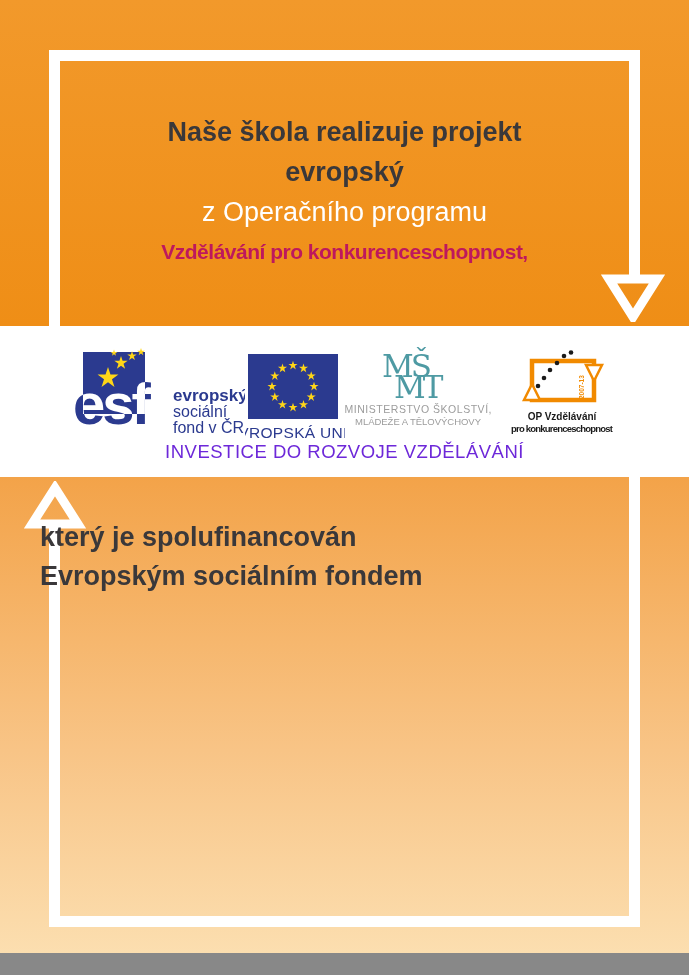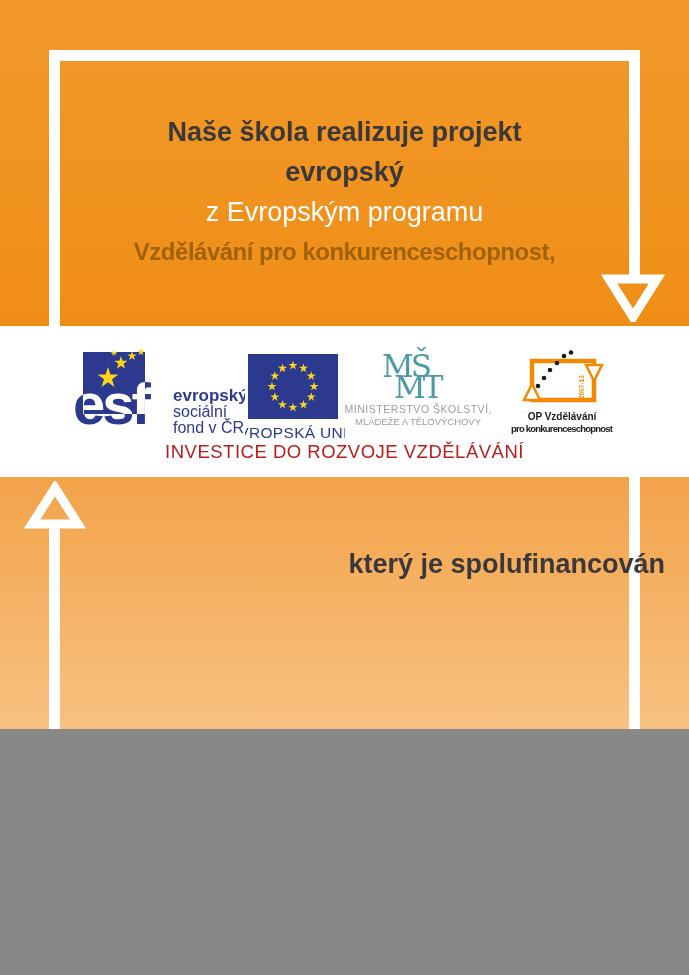--- a/index.html
+++ b/index.html
@@ -1,17 +1,17 @@
 <!DOCTYPE html>
 <html><head>
 <meta charset="utf-8">
 <style>
   html,body{margin:0;padding:0;}
   body{font-family:"Liberation Sans",sans-serif;background:#888;}
-  .poster{position:relative;width:689px;height:729px;overflow:hidden;background:#fff;}
+  .poster{position:relative;width:689px;height:953px;overflow:hidden;background:#fff;}
 
   
   .top-section{position:absolute;left:0;top:0;width:689px;height:326px;
     background:linear-gradient(180deg,#f2992b 0%,#ef8e16 100%);}
   .logo-band{position:absolute;left:0;top:326px;width:689px;height:151px;background:#ffffff;}
   .bottom-section{position:absolute;left:0;top:477px;width:689px;height:498px;
     background:linear-gradient(180deg,#f3a349 0%,#f8c486 55%,#fce1b4 100%);}
 
   
   .fr{position:absolute;background:#ffffff;}
@@ -22,33 +22,33 @@
   .fr-left-bottom{left:49px;top:520px;width:11px;height:407px;}
   .fr-bottom{left:49px;top:916px;width:591px;height:11px;}
 
   .arrow-down{position:absolute;left:601px;top:272px;}
   .arrow-up{position:absolute;left:24px;top:481px;}
 
   
   .headline{position:absolute;left:60px;right:60px;top:112px;text-align:center;}
   .headline .l{line-height:40px;font-size:27px;font-weight:bold;color:#3a383a;letter-spacing:0;}
   .headline .l3{font-weight:normal;color:#ffffff;}
-  .headline .l4{font-size:24px;color:#a16207;letter-spacing:-0.5px;}
+  .headline .l4{font-size:21px;color:#be185d;letter-spacing:-0.5px;}
 
   
   .logo-svg{position:absolute;}
   .esf-svg{left:70px;top:348px;}
   .eu-svg{left:245px;top:350px;}
   .msmt-svg{left:336px;top:345px;}
   .opvk-svg{left:506px;top:348px;}
   .band-caption{position:absolute;left:0;right:0;top:441px;text-align:center;
-    font-size:18.5px;color:#b91c1c;letter-spacing:0.5px;}
+    font-size:18.5px;color:#6d28d9;letter-spacing:0.5px;}
 
   
-  .footer{position:absolute;left:40px;right:24px;top:518px;text-align:right;margin-top:27px;}
+  .footer{position:absolute;left:40px;right:52px;top:518px;text-align:left;}
   .footer .l{line-height:39px;font-size:27px;font-weight:bold;color:#3a383a;}
 </style>
 </head>
 <body>
 
 <div class="poster">
 
   <div class="top-section"></div>
   <div class="logo-band"></div>
   <div class="bottom-section"></div>
@@ -64,21 +64,21 @@
     <polygon points="8,7 56,7 32,45" fill="none" stroke="#ffffff" stroke-width="9" stroke-miterlimit="10"></polygon>
   </svg>
 
   <svg class="arrow-up" width="62" height="50" viewBox="0 0 62 50">
     <polygon points="31,7 54,43 8,43" fill="none" stroke="#ffffff" stroke-width="9" stroke-miterlimit="10"></polygon>
   </svg>
 
   <div class="headline">
     <div class="l l1">Naše škola realizuje projekt</div>
     <div class="l l2">evropský</div>
-    <div class="l l3">z Evropským programu</div>
+    <div class="l l3">z Operačního programu</div>
     <div class="l l4">Vzdělávání pro konkurenceschopnost,</div>
   </div>
 
   <svg class="logo-svg esf-svg" width="175" height="95" viewBox="0 0 175 95">
     <defs>
       <path id="star" d="M0,-1 L0.224,-0.309 0.951,-0.309 0.363,0.118 0.588,0.809 0,0.382 -0.588,0.809 -0.363,0.118 -0.951,-0.309 -0.224,-0.309 Z"></path>
       <clipPath id="esfsq">
           <rect x="13" y="4" width="62" height="62"></rect>
         </clipPath>
     </defs>
@@ -139,15 +139,16 @@
     </g>
     <text x="78" y="51" transform="rotate(-90 78 51)" font-size="6.5" font-weight="bold" fill="#f18a00">2007-13</text>
     <text x="56" y="72" font-size="10" font-weight="bold" fill="#1a1a1a" text-anchor="middle">OP Vzdělávání</text>
     <text x="56" y="84" font-size="9.5" font-weight="bold" fill="#1a1a1a" text-anchor="middle" textLength="102">pro konkurenceschopnost</text>
   </svg>
 
   <div class="band-caption">INVESTICE DO ROZVOJE VZDĚLÁVÁNÍ</div>
 
   <div class="footer">
     <div class="l">který je spolufinancován</div>
+    <div class="l">Evropským sociálním fondem</div>
   </div>
 
 </div>
 
 </body></html>

